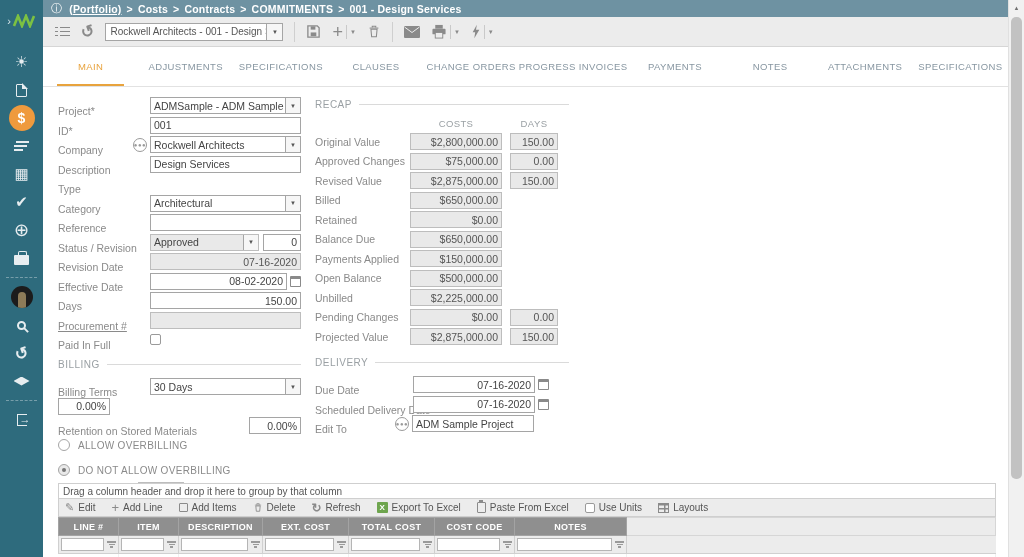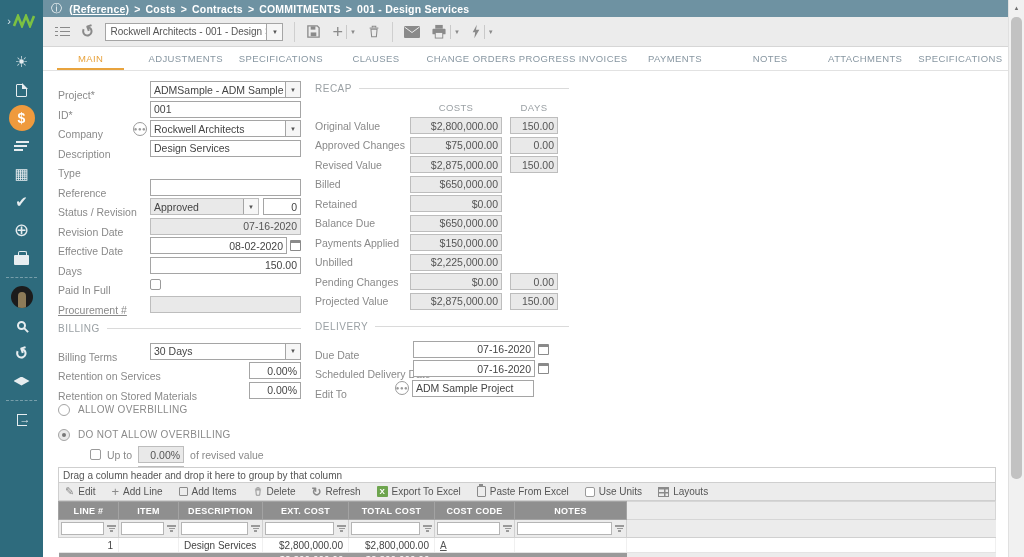--- a/index.html
+++ b/index.html
@@ -49,21 +49,21 @@
   .tool-sep { width:1px; height:20px; background:#cfcfcf; }
   .nlist i { display:block; width:10px; height:1.5px; background:#8a8a8a; margin:2.5px 0 2.5px 5px; position:relative; }
   .nlist i::before { content:""; position:absolute; left:-5px; top:0; width:2.5px; height:1.5px; background:#8a8a8a; }
   .hist { font-size:16px; font-weight:bold; color:#8a8a8a; transform:rotate(-20deg); }
   .record-select { height:18px; width:178px; background:#fff; border:1px solid #a5a5a5; display:flex; align-items:center; font-size:10px; color:#555; cursor:pointer; }
   .record-select .txt { flex:1; padding:0 4px; white-space:nowrap; overflow:hidden; }
   .record-select .caret { border-left:1px solid #a5a5a5; width:16px; align-self:stretch; display:flex; align-items:center; justify-content:center; font-size:6px; color:#555; background:#f6f6f6; }
   .plus { font-size:18px; font-weight:300; color:#8a8a8a; line-height:1; }
   .mini-caret { font-size:6px; color:#8a8a8a; margin-left:3px; padding-left:3px; border-left:1px solid #c9c9c9; height:14px; display:flex; align-items:center; }
 
-  .tabs { height:24px; background:#fff; border-bottom:1px solid #e2e2e2; display:flex; flex-shrink:0;text-align:right; }
+  .tabs { height:40px; background:#fff; border-bottom:1px solid #e2e2e2; display:flex; flex-shrink:0;text-align:right; }
   .tab { flex:1; display:flex; align-items:center; justify-content:center; font-size:9.5px; color:#8796a1; letter-spacing:.4px; cursor:pointer; position:relative; white-space:nowrap; }
   .tab.active { color:#e8a33d; }
   .tab.active::after { content:""; position:absolute; bottom:0; left:15%; right:15%; height:2px; background:#e8a33d; }
 
   
   .content { flex:1; background:#fff; padding:10px 0 0 15px; overflow:hidden; display:flex; flex-direction:column; }
   .form-cols { display:flex; gap:14px; height:374px; flex-shrink:0; }
   .col-left { width:243px; flex-shrink:0; }
   .col-right { width:254px; flex-shrink:0; }
 
@@ -202,21 +202,21 @@
         </div>
     </div>
   </aside>
 
   <div class="main">
     <div class="main-col">
 
       <header class="topbar">
         <span class="info">ⓘ</span>
         <nav class="breadcrumb">
-          <a>(Reference)</a>
+          <a>(Portfolio)</a>
           <span>&gt;</span>
           <span>Costs</span>
           <span>&gt;</span>
           <span>Contracts</span>
           <span>&gt;</span>
           <span>COMMITMENTS</span>
           <span>&gt;</span>
           <span>001 - Design Services</span>
         </nav>
       </header>
@@ -319,20 +319,28 @@
             <div class="frow">
               <label class="flabel">Description</label>
               <span class="pre"></span>
               <input class="inp" value="Design Services" style="">
             </div>
             <div class="frow">
               <label class="flabel">Type</label>
               <span class="pre"></span>
             </div>
             <div class="frow">
+              <label class="flabel">Category</label>
+              <span class="pre"></span>
+              <div class="sel">
+                  <span class="txt">Architectural</span>
+                  <span class="btn">▼</span>
+                </div>
+            </div>
+            <div class="frow">
               <label class="flabel">Reference</label>
               <span class="pre"></span>
               <input class="inp" value="" style="">
             </div>
             <div class="frow">
               <label class="flabel">Status / Revision</label>
               <span class="pre"></span>
               <div class="sel dis">
                   <span class="txt">Approved</span>
                   <span class="btn">▼</span>
@@ -349,44 +357,43 @@
               <span class="pre"></span>
               <input class="inp num" value="08-02-2020" style="">
               <span class="cal"></span>
             </div>
             <div class="frow">
               <label class="flabel">Days</label>
               <span class="pre"></span>
               <input class="inp num" value="150.00" style="">
             </div>
             <div class="frow">
+              <label class="flabel link">Procurement #</label>
+              <span class="pre"></span>
+              <input class="inp dis" readonly="" value="" style="">
+            </div>
+            <div class="frow">
               <label class="flabel">Paid In Full</label>
               <span class="pre"></span>
               <span class="checkbox"></span>
-            </div>
-            <div class="frow">
-              <label class="flabel link">Procurement #</label>
-              <span class="pre"></span>
-              <input class="inp dis" readonly="" value="" style="">
             </div>
 
             <div class="sec" style="margin-top:9px">
               <span>BILLING</span>
                 <span class="line"></span>
             </div>
             <div class="frow">
               <label class="flabel">Billing Terms</label>
               <span class="pre"></span>
               <div class="sel">
                   <span class="txt">30 Days</span>
                   <span class="btn">▼</span>
                 </div>
             </div>
             <div class="frow">
-              <label class="flabel" style="width:auto;flex:1">Retention on Services</label>
               <input class="inp num bil-val" value="0.00%" style="">
             </div>
             <div class="frow">
               <label class="flabel" style="width:auto;flex:1">Retention on Stored Materials</label>
               <input class="inp num bil-val" value="0.00%" style="">
             </div>
             <div class="frow">
               <span class="radio"></span>
               <span class="ob-label">ALLOW OVERBILLING</span>
             </div>
@@ -441,20 +448,24 @@
                 <label class="rlabel">Retained</label>
                 <input class="inp num dis rcost" readonly="" value="$0.00" style="">
               </div>
             <div class="rrow">
                 <label class="rlabel">Balance Due</label>
                 <input class="inp num dis rcost" readonly="" value="$650,000.00" style="">
               </div>
             <div class="rrow">
                 <label class="rlabel">Payments Applied</label>
                 <input class="inp num dis rcost" readonly="" value="$150,000.00" style="">
+              </div>
+            <div class="rrow">
+                <label class="rlabel">Open Balance</label>
+                <input class="inp num dis rcost" readonly="" value="$500,000.00" style="">
               </div>
             <div class="rrow">
                 <label class="rlabel">Unbilled</label>
                 <input class="inp num dis rcost" readonly="" value="$2,225,000.00" style="">
               </div>
             <div class="rrow">
                 <label class="rlabel">Pending Changes</label>
                 <input class="inp num dis rcost" readonly="" value="$0.00" style="">
                 <input class="inp num dis rdays" readonly="" value="0.00" style="">
               </div>

